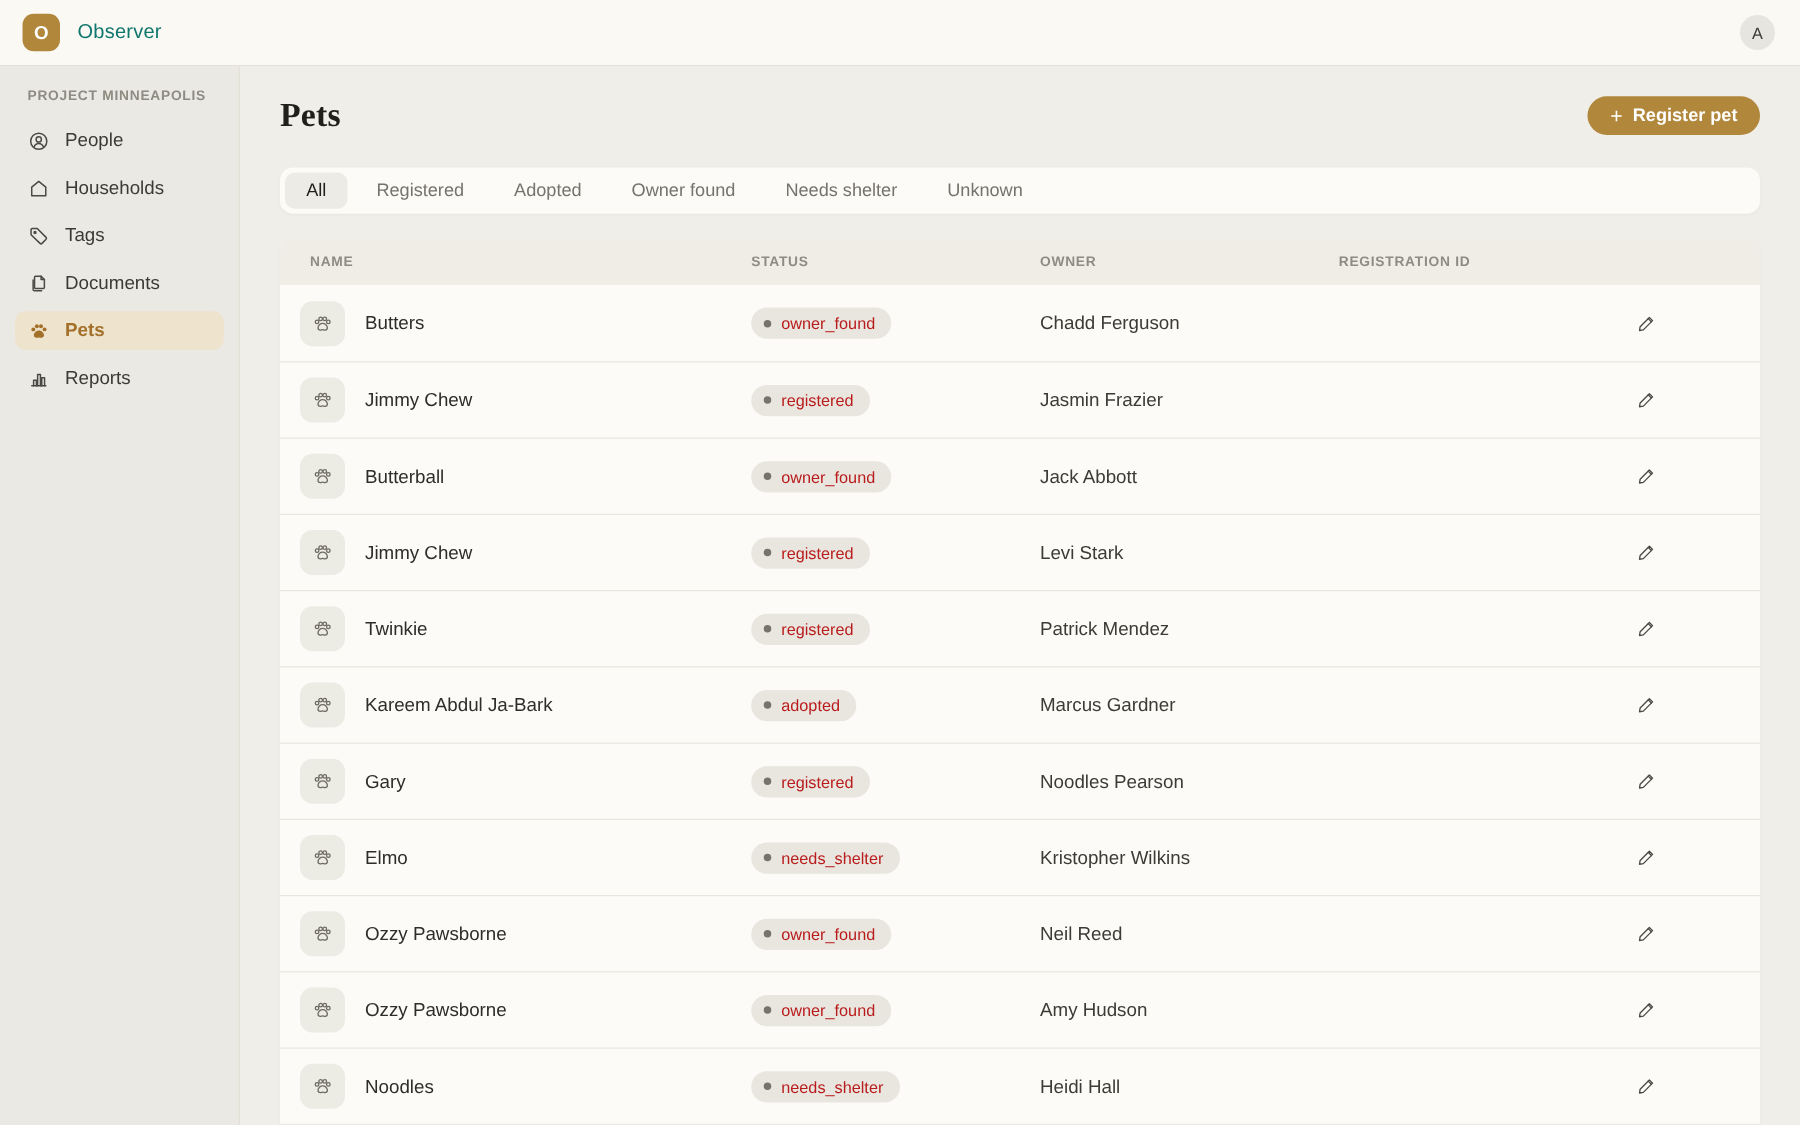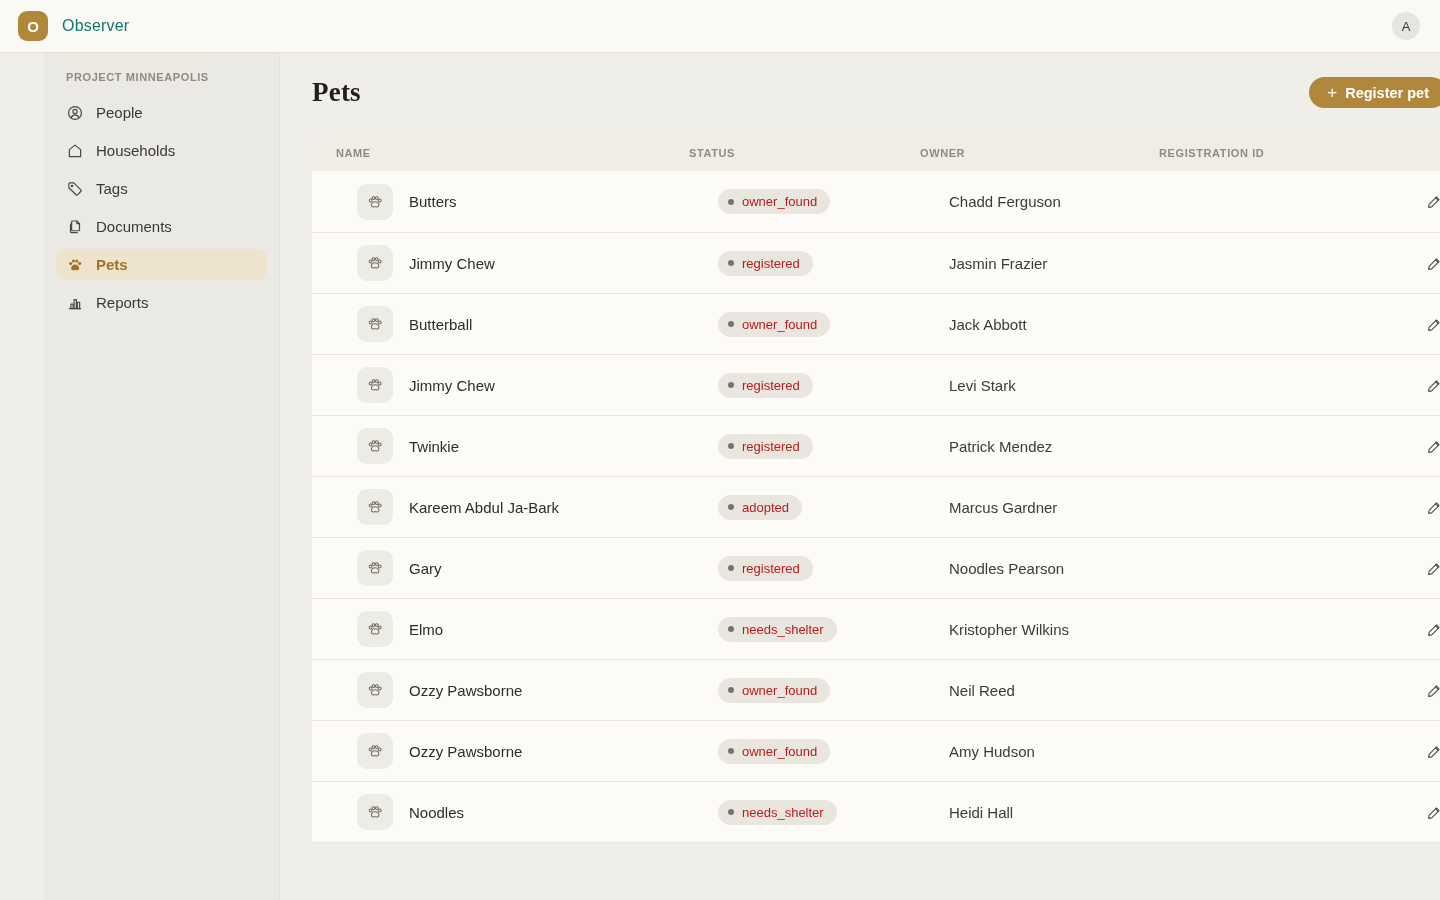--- a/index.html
+++ b/index.html
@@ -38,23 +38,23 @@
   }
   .brand-name{ font-size:16px; font-weight:normal; color:#0f766e; letter-spacing:.2px; }
   .avatar{
     width:28px; height:28px; border-radius:50%; background:#e7e5e0;
     display:flex; align-items:center; justify-content:center;
     font-size:13px; color:#3b3a35; cursor:pointer;
   }
   
   .shell{ display:flex; height:847px; }
   .sidebar{
-    width:236px; background:var(--sidebar-bg);
+    width:192px; background:var(--sidebar-bg);
     border-right:1px solid var(--border);
-    padding:18px 12px 0 12px; flex-shrink:0;margin-left:44px;
+    padding:18px 12px 0 12px; flex-shrink:0;
   }
   .project-label{
     font-size:11px; letter-spacing:.6px; color:var(--muted);
     font-weight:bold; padding:0 10px; margin-bottom:14px;
   }
   .nav-item{
     display:flex; align-items:center; gap:12px;
     height:31px; padding:0 10px; margin-bottom:7px;
     border-radius:9px; font-size:15px; color:#3b3a35; cursor:pointer;
   }
@@ -99,21 +99,21 @@
     display:grid;
     grid-template-columns:377px 231px 239px 230px 1fr;
     align-items:center;
   }
   .thead{
     height:37px; background:var(--thead-bg);
     font-size:11px; font-weight:bold; letter-spacing:.6px;
     color:var(--muted); text-transform:uppercase;
   }
   .thead > div:first-child{ padding-left:24px; }
-  .trow{ height:61px; border-top:1px solid #e9e6df;padding-left:29px; }
+  .trow{ height:61px; border-top:1px solid #e9e6df; }
   .trow:first-of-type{ border-top:none; }
   .name-cell{ display:flex; align-items:center; gap:16px; padding-left:16px; }
   .pet-avatar{
     width:36px; height:36px; border-radius:10px; background:#ecebe4;
     display:flex; align-items:center; justify-content:center;
   }
   .pet-avatar svg{ width:18px; height:18px; stroke:#6c6a62; fill:none; stroke-width:1.4; }
   .pet-name{ font-size:15px; color:#2e2d29; }
   .badge{
     display:inline-flex; align-items:center; gap:8px;
@@ -207,20 +207,28 @@
 
   <div class="main">
     <div class="main-head">
       <div class="page-title">Pets</div>
       <button class="register-btn">
         <span class="plus">+</span>
         <span>Register pet</span>
       </button>
     </div>
 
+    <div class="tabbar" id="tabbar">
+        <button class="tab active">All</button>
+        <button class="tab">Registered</button>
+        <button class="tab">Adopted</button>
+        <button class="tab">Owner found</button>
+        <button class="tab">Needs shelter</button>
+        <button class="tab">Unknown</button>
+      </div>
 
     <div class="table">
       <div class="thead">
         <div>Name</div>
         <div>Status</div>
         <div>Owner</div>
         <div>Registration id</div>
         <div></div>
       </div>
       <div id="tbody">

